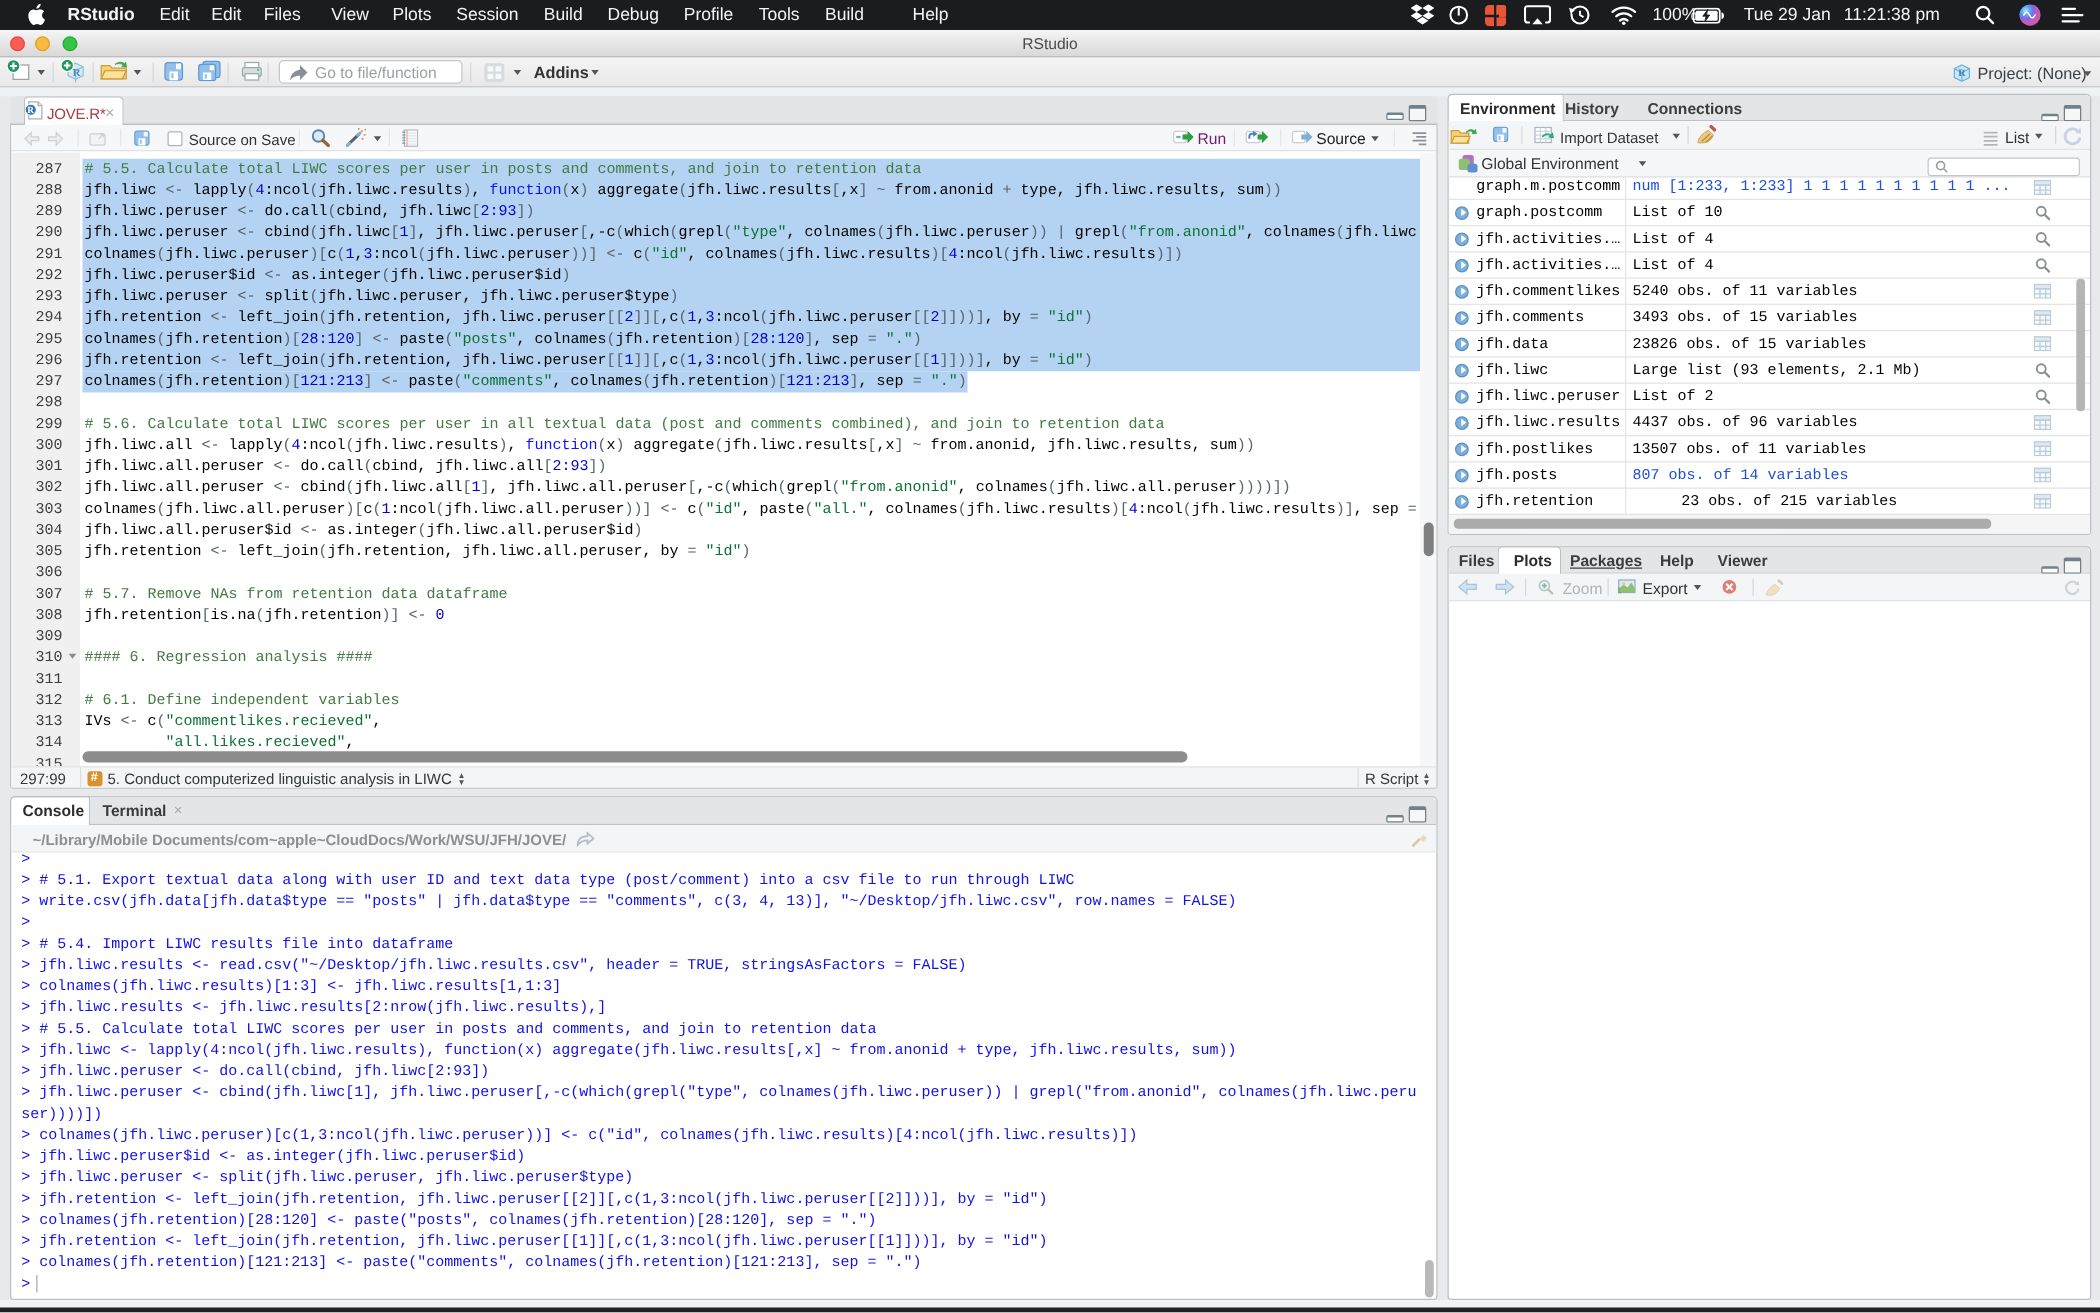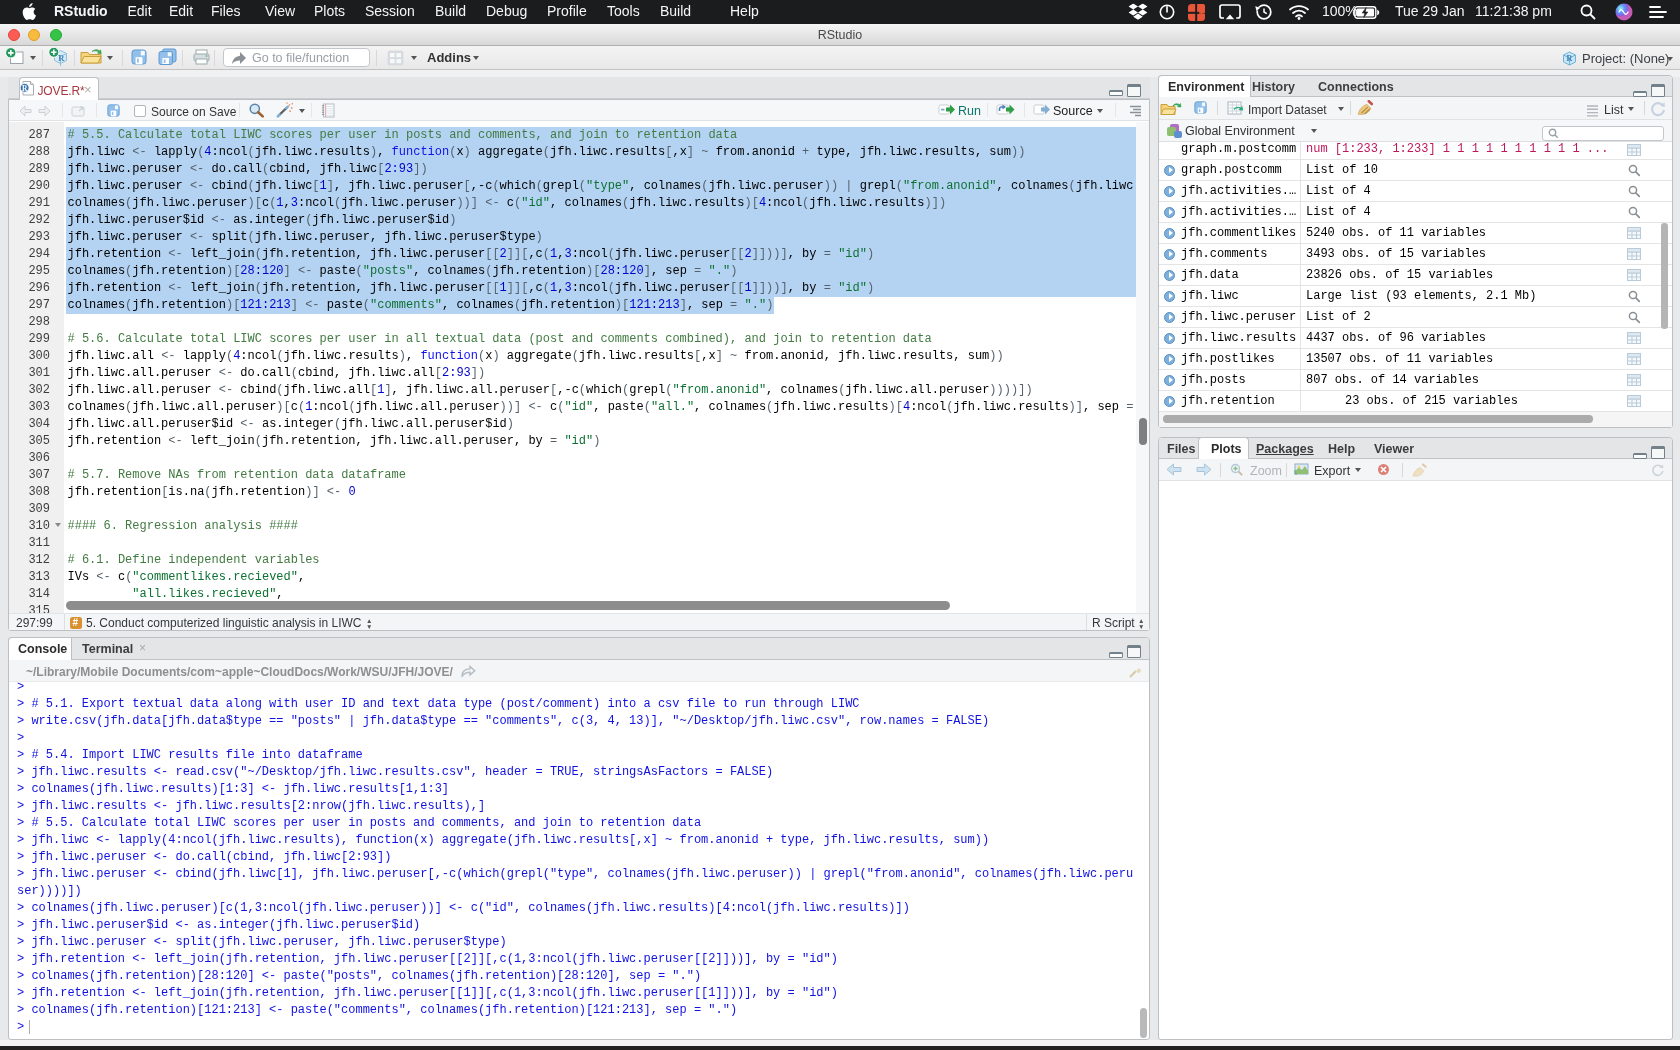--- a/index.html
+++ b/index.html
@@ -229,21 +229,21 @@
         <rect x="0.8" y="6.4" width="2.6" height="1.4" rx=".7"></rect>
         <rect x="0.8" y="8.6" width="2.6" height="1.4" rx=".7"></rect>
         <rect x="0.8" y="10.8" width="2.6" height="1.4" rx=".7"></rect>
       </g>
     </svg>
     <svg class="a" style="left:938px;top:103px;" width="17" height="13" viewBox="0 0 17 13">
       <rect x="1" y="2" width="10" height="9" rx="1.5" fill="#fff" stroke="#c9ced2"></rect>
       <rect x="3" y="5.7" width="3.5" height="1.8" fill="#7aa7cc"></rect>
       <path d="M8 4.5h4V1.5l5 5-5 5V8.5H8z" fill="#2f9e44"></path>
     </svg>
-    <div class="a" style="left:958px;top:104px;font-size:12.5px;color:#0f766e;">Run</div>
+    <div class="a" style="left:958px;top:104px;font-size:12.5px;color:#701a75;">Run</div>
     <div class="a sep" style="left:987px;top:103px;height:14px;background:#e4e6e8;"></div>
     <svg class="a" style="left:996px;top:103px;" width="19" height="13" viewBox="0 0 19 13">
       <rect x="1" y="2" width="11" height="9" rx="1.5" fill="#fff" stroke="#c9ced2"></rect>
       <path d="M3.5 8V6a2 2 0 0 1 2-2h2" fill="none" stroke="#4a7fc1" stroke-width="1.6"></path>
       <path d="M6.5 1.5L10 4 6.5 6.5z" fill="#4a7fc1"></path>
       <path d="M10 4.5h3.5V1.5l5 5-5 5V8.5H10z" fill="#2f9e44"></path>
     </svg>
     <div class="a sep" style="left:1024px;top:103px;height:14px;background:#e4e6e8;"></div>
     <svg class="a" style="left:1033px;top:103px;" width="18" height="13" viewBox="0 0 18 13">
       <rect x="1" y="2" width="10" height="9" rx="1.5" fill="#fff" stroke="#c9ced2"></rect>
@@ -349,21 +349,21 @@
     </svg>
     <div class="a" style="left:1185px;top:124px;font-size:12.5px;color:#333;">Global Environment</div>
     <div class="a caret" style="left:1311px;top:129px;"></div>
     <div class="a" style="left:1542px;top:126px;width:122px;height:15px;background:#fff;border:1px solid #c3c7cb;border-radius:3px;"></div>
     <svg class="a" style="left:1548px;top:128px;" width="11" height="11" viewBox="0 0 11 11">
       <circle cx="4.5" cy="4.5" r="3.2" fill="none" stroke="#9aa0a6" stroke-width="1.4"></circle>
       <path d="M7 7l2.8 2.8" stroke="#9aa0a6" stroke-width="1.4"></path>
     </svg>
     <div class="a" style="left:1159px;top:159.0px;width:513px;height:1px;background:#e4e4e4;"></div>
     <div class="a mono" style="left:1181px;top:141.25px;color:#000;">graph.m.postcomm</div>
-    <div class="a mono" style="left:1306px;top:141.25px;color:#be185d;">num [1:233, 1:233] 1 1 1 1 1 1 1 1 1 1 ...</div>
+    <div class="a mono" style="left:1306px;top:141.25px;color:#1d4ed8;">num [1:233, 1:233] 1 1 1 1 1 1 1 1 1 1 ...</div>
     <svg class="a" style="left:1627px;top:143.75px;" width="14" height="12" viewBox="0 0 14 12">
       <rect x="0.5" y="0.5" width="13" height="11" fill="#f4f8fb" stroke="#b9cbd9"></rect>
       <path stroke="#b9cbd9" d="M0.5 4h13M0.5 8h13M5 0.5v11M9.5 0.5v11"></path>
       <rect x="0.5" y="0.5" width="13" height="3.5" fill="#dde8f0" stroke="#b9cbd9"></rect>
     </svg>
     <div class="a" style="left:1159px;top:180.0px;width:513px;height:1px;background:#e4e4e4;"></div>
     <div class="a" style="left:1164px;top:164.5px;width:11px;height:11px;border-radius:50%;background:#7db0dd;border:1px solid #5a8fc0;"></div>
     <div class="a" style="left:1168.5px;top:167.0px;width:0;height:0;border-top:3px solid transparent;border-bottom:3px solid transparent;border-left:4.5px solid #fff;"></div>
     <div class="a mono" style="left:1181px;top:161.5px;color:#000;">graph.postcomm</div>
     <div class="a mono" style="left:1306px;top:161.5px;color:#000;">List of 10</div>
@@ -454,21 +454,21 @@
     <div class="a mono" style="left:1306px;top:350.5px;color:#000;">13507 obs. of 11 variables</div>
     <svg class="a" style="left:1627px;top:353.0px;" width="14" height="12" viewBox="0 0 14 12">
       <rect x="0.5" y="0.5" width="13" height="11" fill="#f4f8fb" stroke="#b9cbd9"></rect>
       <path stroke="#b9cbd9" d="M0.5 4h13M0.5 8h13M5 0.5v11M9.5 0.5v11"></path>
       <rect x="0.5" y="0.5" width="13" height="3.5" fill="#dde8f0" stroke="#b9cbd9"></rect>
     </svg>
     <div class="a" style="left:1159px;top:390.0px;width:513px;height:1px;background:#e4e4e4;"></div>
     <div class="a" style="left:1164px;top:374.5px;width:11px;height:11px;border-radius:50%;background:#7db0dd;border:1px solid #5a8fc0;"></div>
     <div class="a" style="left:1168.5px;top:377.0px;width:0;height:0;border-top:3px solid transparent;border-bottom:3px solid transparent;border-left:4.5px solid #fff;"></div>
     <div class="a mono" style="left:1181px;top:371.5px;color:#000;">jfh.posts</div>
-    <div class="a mono" style="left:1306px;top:371.5px;color:#000000;">807 obs. of 14 variables</div>
+    <div class="a mono" style="left:1306px;top:371.5px;color:#1d4ed8;">807 obs. of 14 variables</div>
     <svg class="a" style="left:1627px;top:374.0px;" width="14" height="12" viewBox="0 0 14 12">
       <rect x="0.5" y="0.5" width="13" height="11" fill="#f4f8fb" stroke="#b9cbd9"></rect>
       <path stroke="#b9cbd9" d="M0.5 4h13M0.5 8h13M5 0.5v11M9.5 0.5v11"></path>
       <rect x="0.5" y="0.5" width="13" height="3.5" fill="#dde8f0" stroke="#b9cbd9"></rect>
     </svg>
     <div class="a" style="left:1159px;top:411.0px;width:513px;height:1px;background:#e4e4e4;"></div>
     <div class="a" style="left:1164px;top:395.5px;width:11px;height:11px;border-radius:50%;background:#7db0dd;border:1px solid #5a8fc0;"></div>
     <div class="a" style="left:1168.5px;top:398.0px;width:0;height:0;border-top:3px solid transparent;border-bottom:3px solid transparent;border-left:4.5px solid #fff;"></div>
     <div class="a mono" style="left:1181px;top:392.5px;color:#000;">jfh.retention</div>
     <div class="a mono" style="left:1306px;top:392.5px;color:#000;margin-left:39px;">23 obs. of 215 variables</div>

